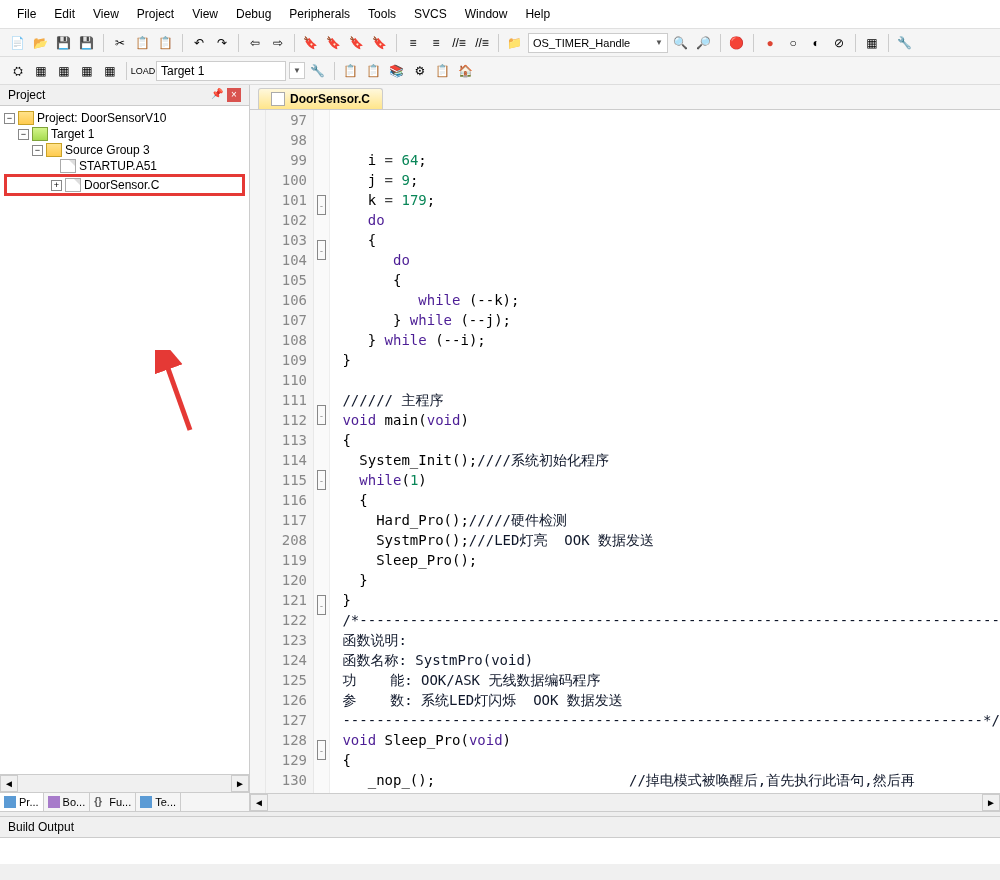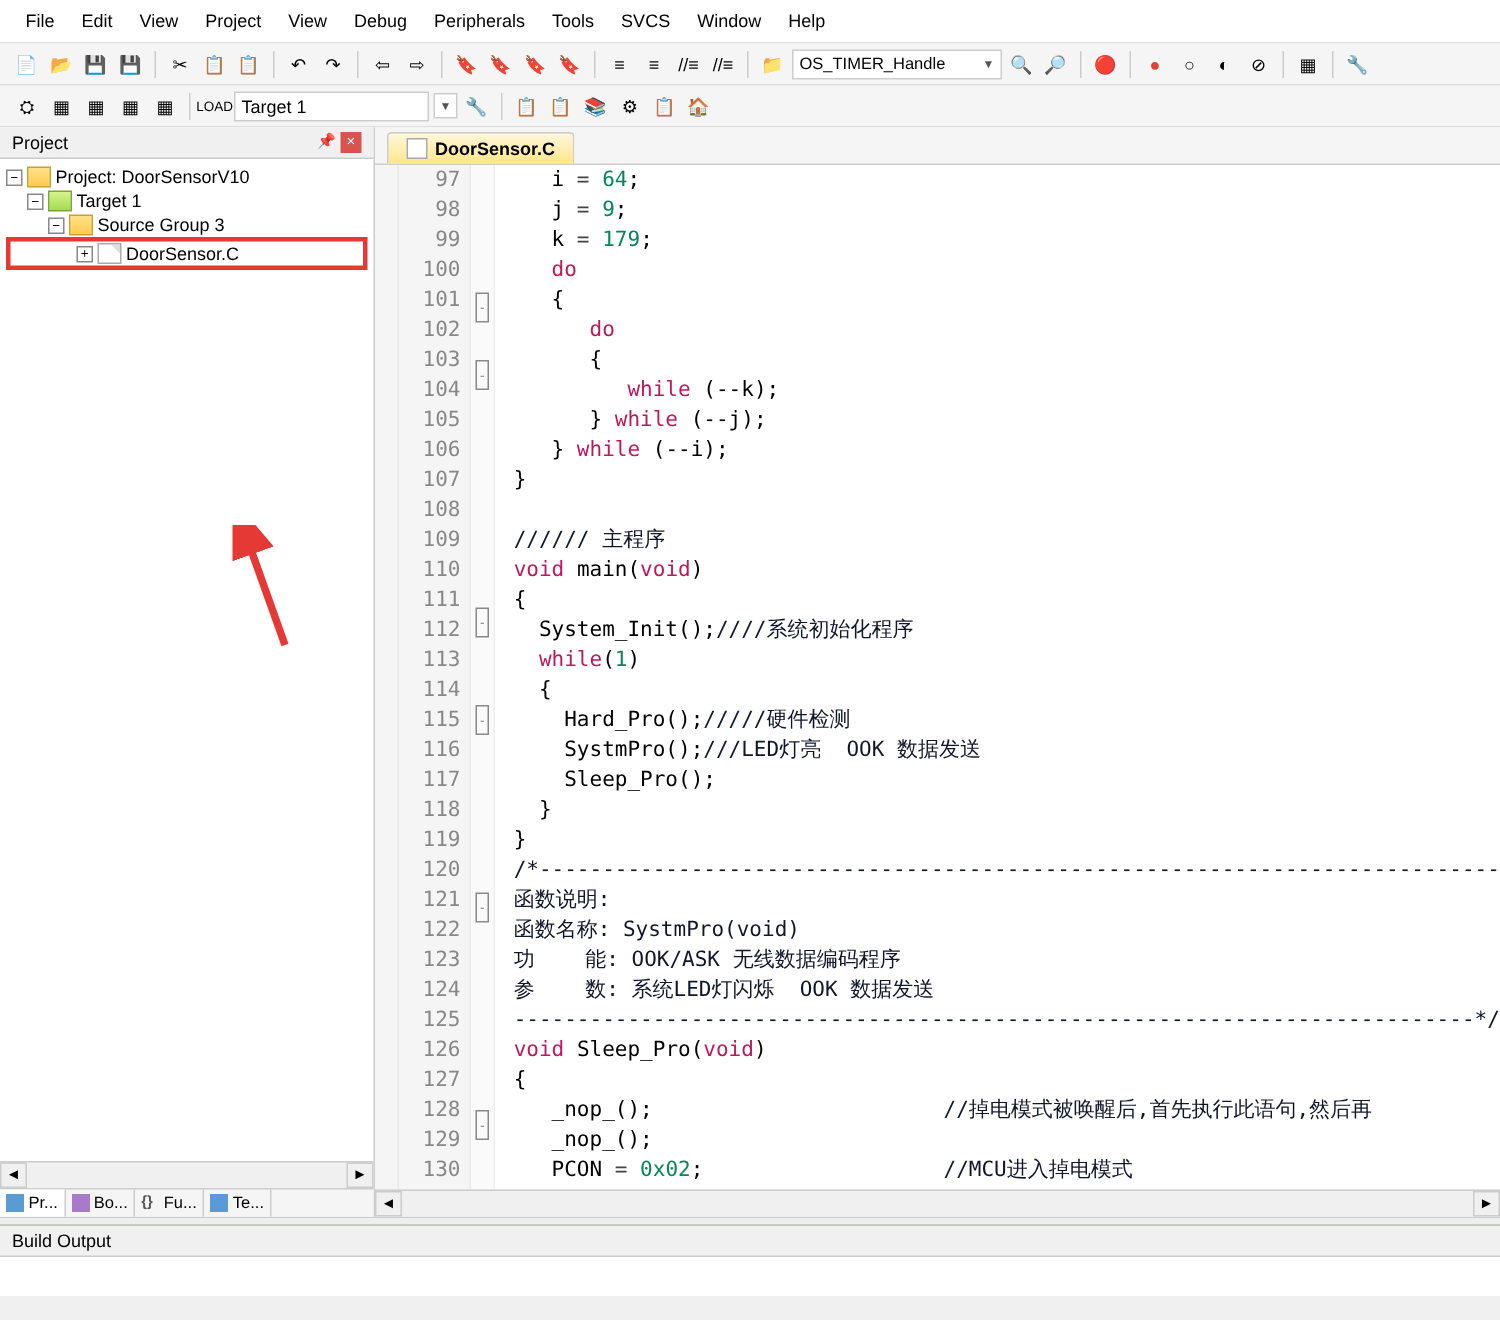--- a/index.html
+++ b/index.html
@@ -52,23 +52,23 @@
 .file-tab { background:linear-gradient(#fff8dc,#ffe58a); border:1px solid #ccc; border-bottom:none; padding:3px 12px; display:flex; align-items:center; gap:5px; font-size:12px; border-radius:3px 3px 0 0; }
 .file-tab .fi { width:14px; height:14px; background:#fff; border:1px solid #aaa; }
 
 .code-wrap { flex:1; display:flex; font-family:Consolas,monospace; font-size:14px; overflow:hidden;justify-content:flex-end; }
 .margin-col { width:16px; background:#f5f5f5; border-right:1px solid #e8e8e8; }
 .gutter { width:48px; background:#f5f5f5; text-align:right; color:#888; padding-right:6px; border-right:1px solid #e8e8e8; }
 .gutter div { height:20px; line-height:20px; }
 .fold-col { width:16px; background:#fafafa; border-right:1px solid #eee; }
 .fold-col div { height:20px; text-align:center; font-size:9px; color:#888; line-height:20px; }
 .fold-box { width:9px; height:9px; border:1px solid #888; margin:5px auto; font-size:8px; line-height:7px; }
-.code { flex:1; padding-left:4px; white-space:pre; overflow:hidden; }
+.code { flex:1; padding-left:4px; white-space:pre; overflow:hidden;margin-top:40px; }
 .code div { height:20px; line-height:20px; }
-.kw { color:#be185d; }
+.kw { color:#4c1d95; }
 .num { color:#098658; }
 .cmt { color:#0f172a; }
 .op { color:#444; }
 
 .red-arrow { position:absolute; left:155px; top:265px; pointer-events:none; }
 
 
 .build-sep { height:6px; background:#eee; border-top:1px solid #ccc; border-bottom:1px solid #ccc; }
 .build-output { background:#4d7c0f; }
 .build-title { background:#f0f0f0; padding:3px 8px; border-bottom:1px solid #ccc; }
@@ -187,20 +187,25 @@
         <span class="tree-ind" style="width:14px"></span>
         <span class="tree-toggle">−</span>
         <span class="tree-icon ico-target"></span>
         <span>Target 1</span>
       </div>
       <div class="tree-row">
         <span class="tree-ind" style="width:28px"></span>
         <span class="tree-toggle">−</span>
         <span class="tree-icon ico-folder"></span>
         <span>Source Group 3</span>
+      </div>
+      <div class="tree-row">
+        <span class="tree-ind" style="width:56px"></span>
+        <span class="tree-icon ico-file"></span>
+        <span>STARTUP.A51</span>
       </div>
       <div class="tree-row highlight-box">
         <span class="tree-ind" style="width:42px"></span>
         <span class="tree-toggle">+</span>
         <span class="tree-icon ico-file"></span>
         <span>DoorSensor.C</span>
       </div>
     </div>
 
     <svg class="red-arrow" width="60" height="90">
@@ -262,21 +267,21 @@
           <div>108</div>
           <div>109</div>
           <div>110</div>
           <div>111</div>
           <div>112</div>
           <div>113</div>
           <div>114</div>
           <div>115</div>
           <div>116</div>
           <div>117</div>
-          <div>118</div>
+          <div>208</div>
           <div>119</div>
           <div>120</div>
           <div>121</div>
           <div>122</div>
           <div>123</div>
           <div>124</div>
           <div>125</div>
           <div>126</div>
           <div>127</div>
           <div>128</div>

